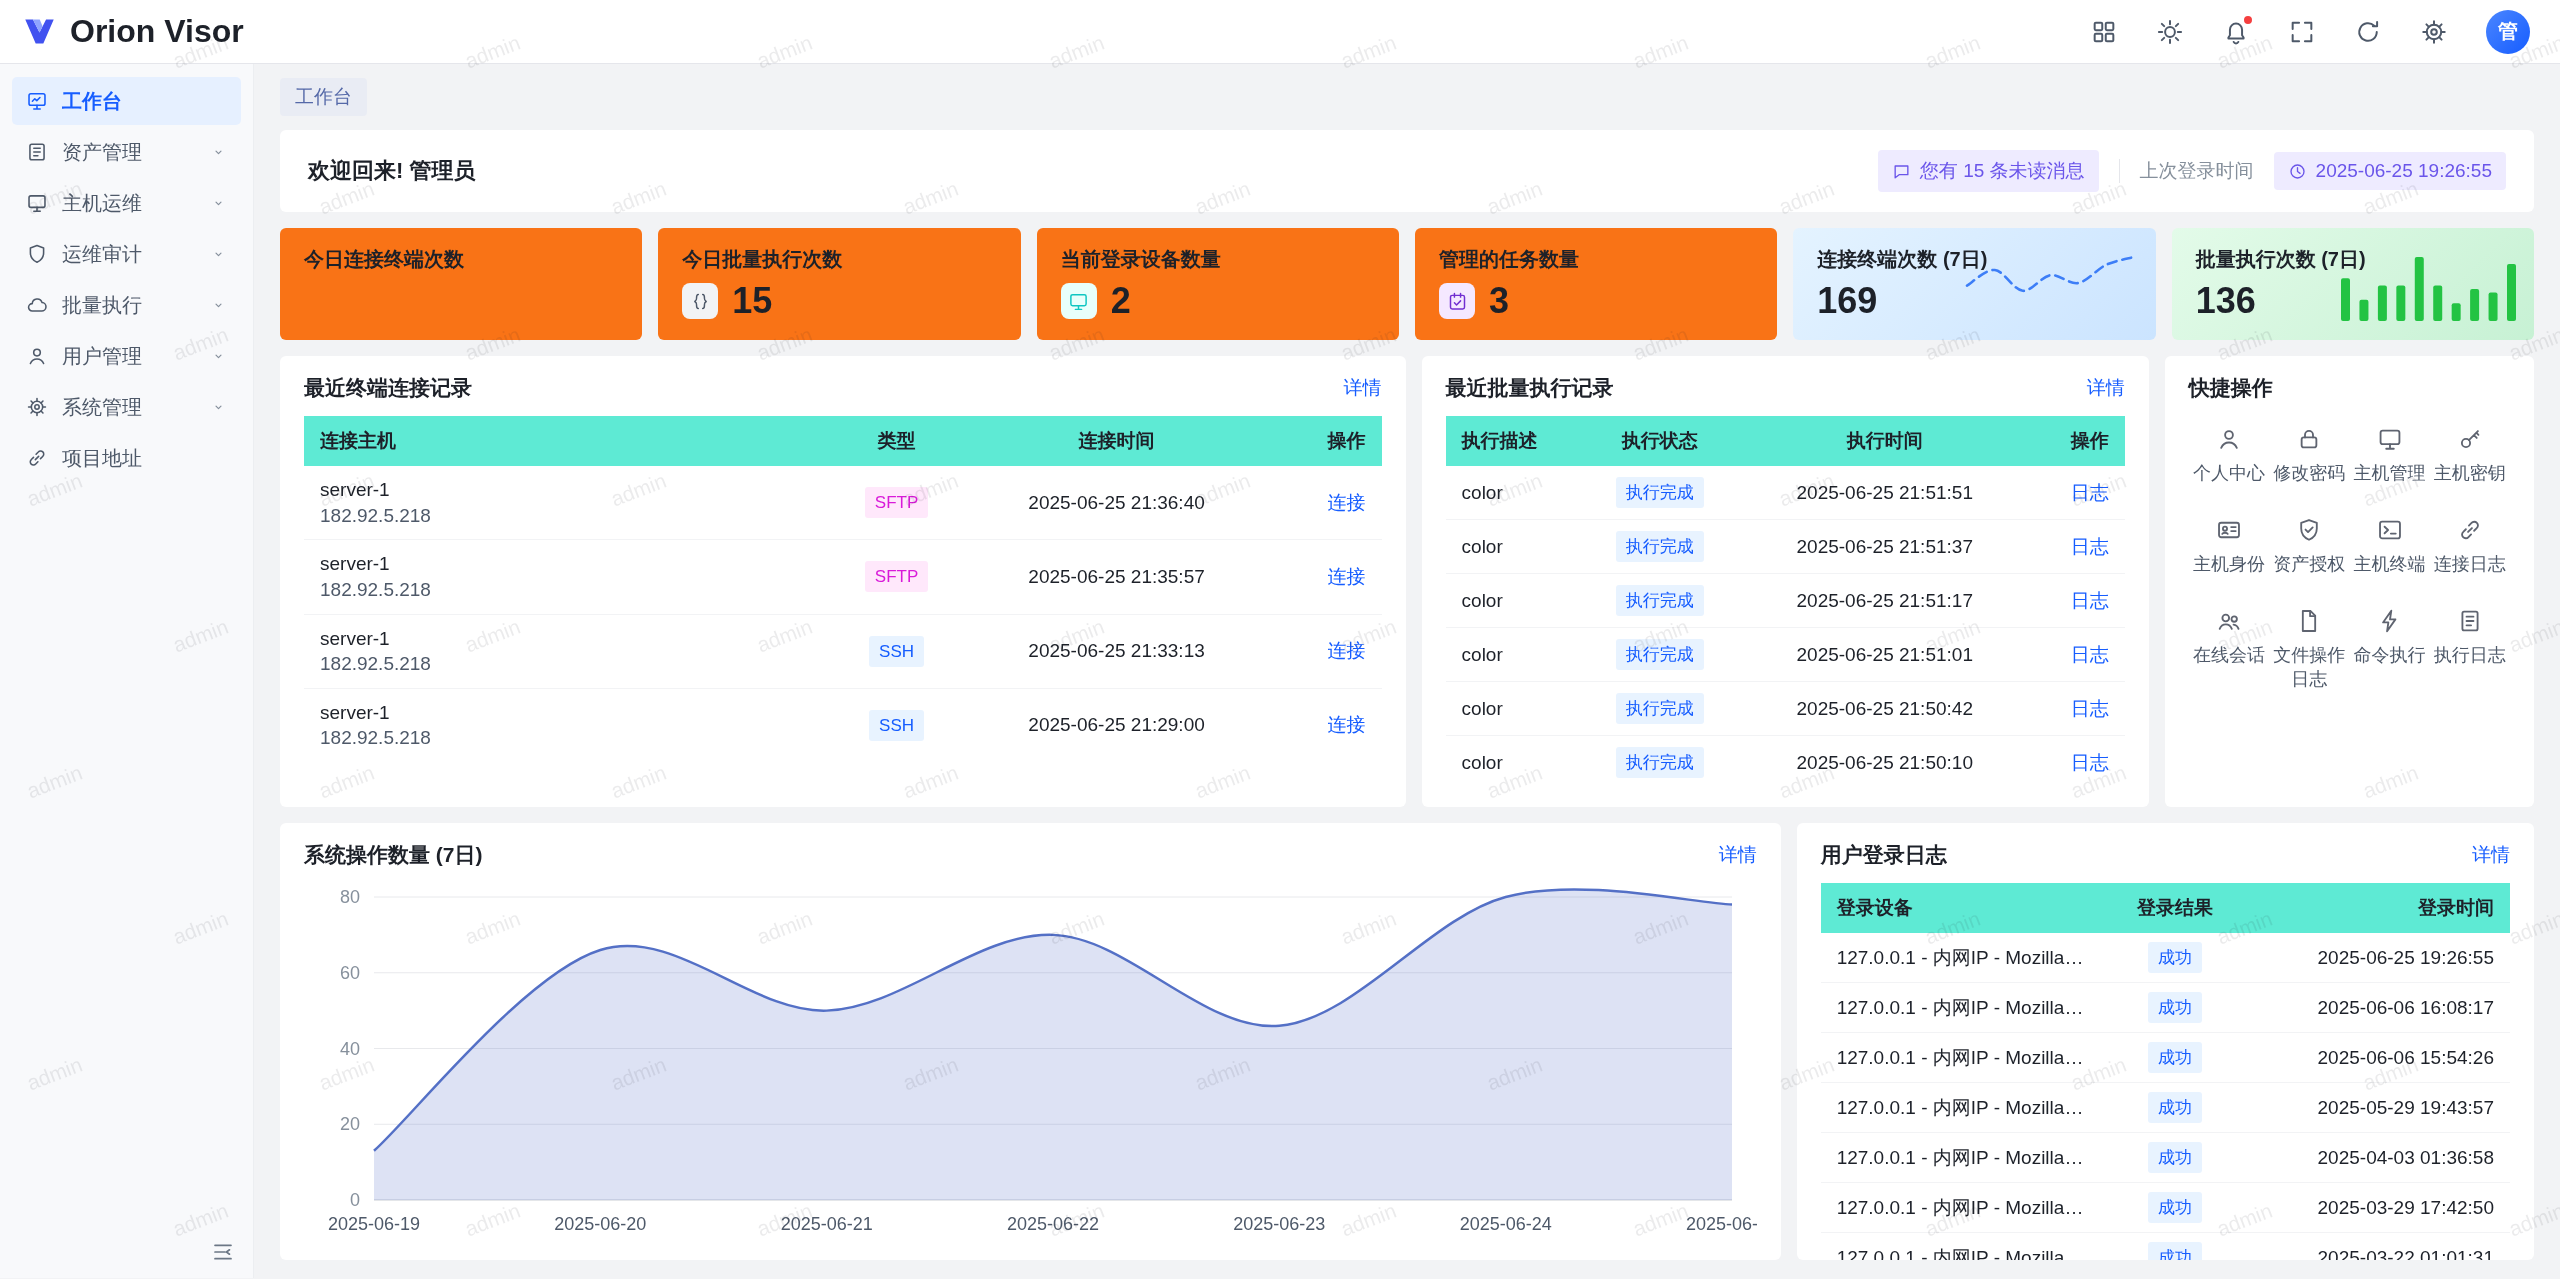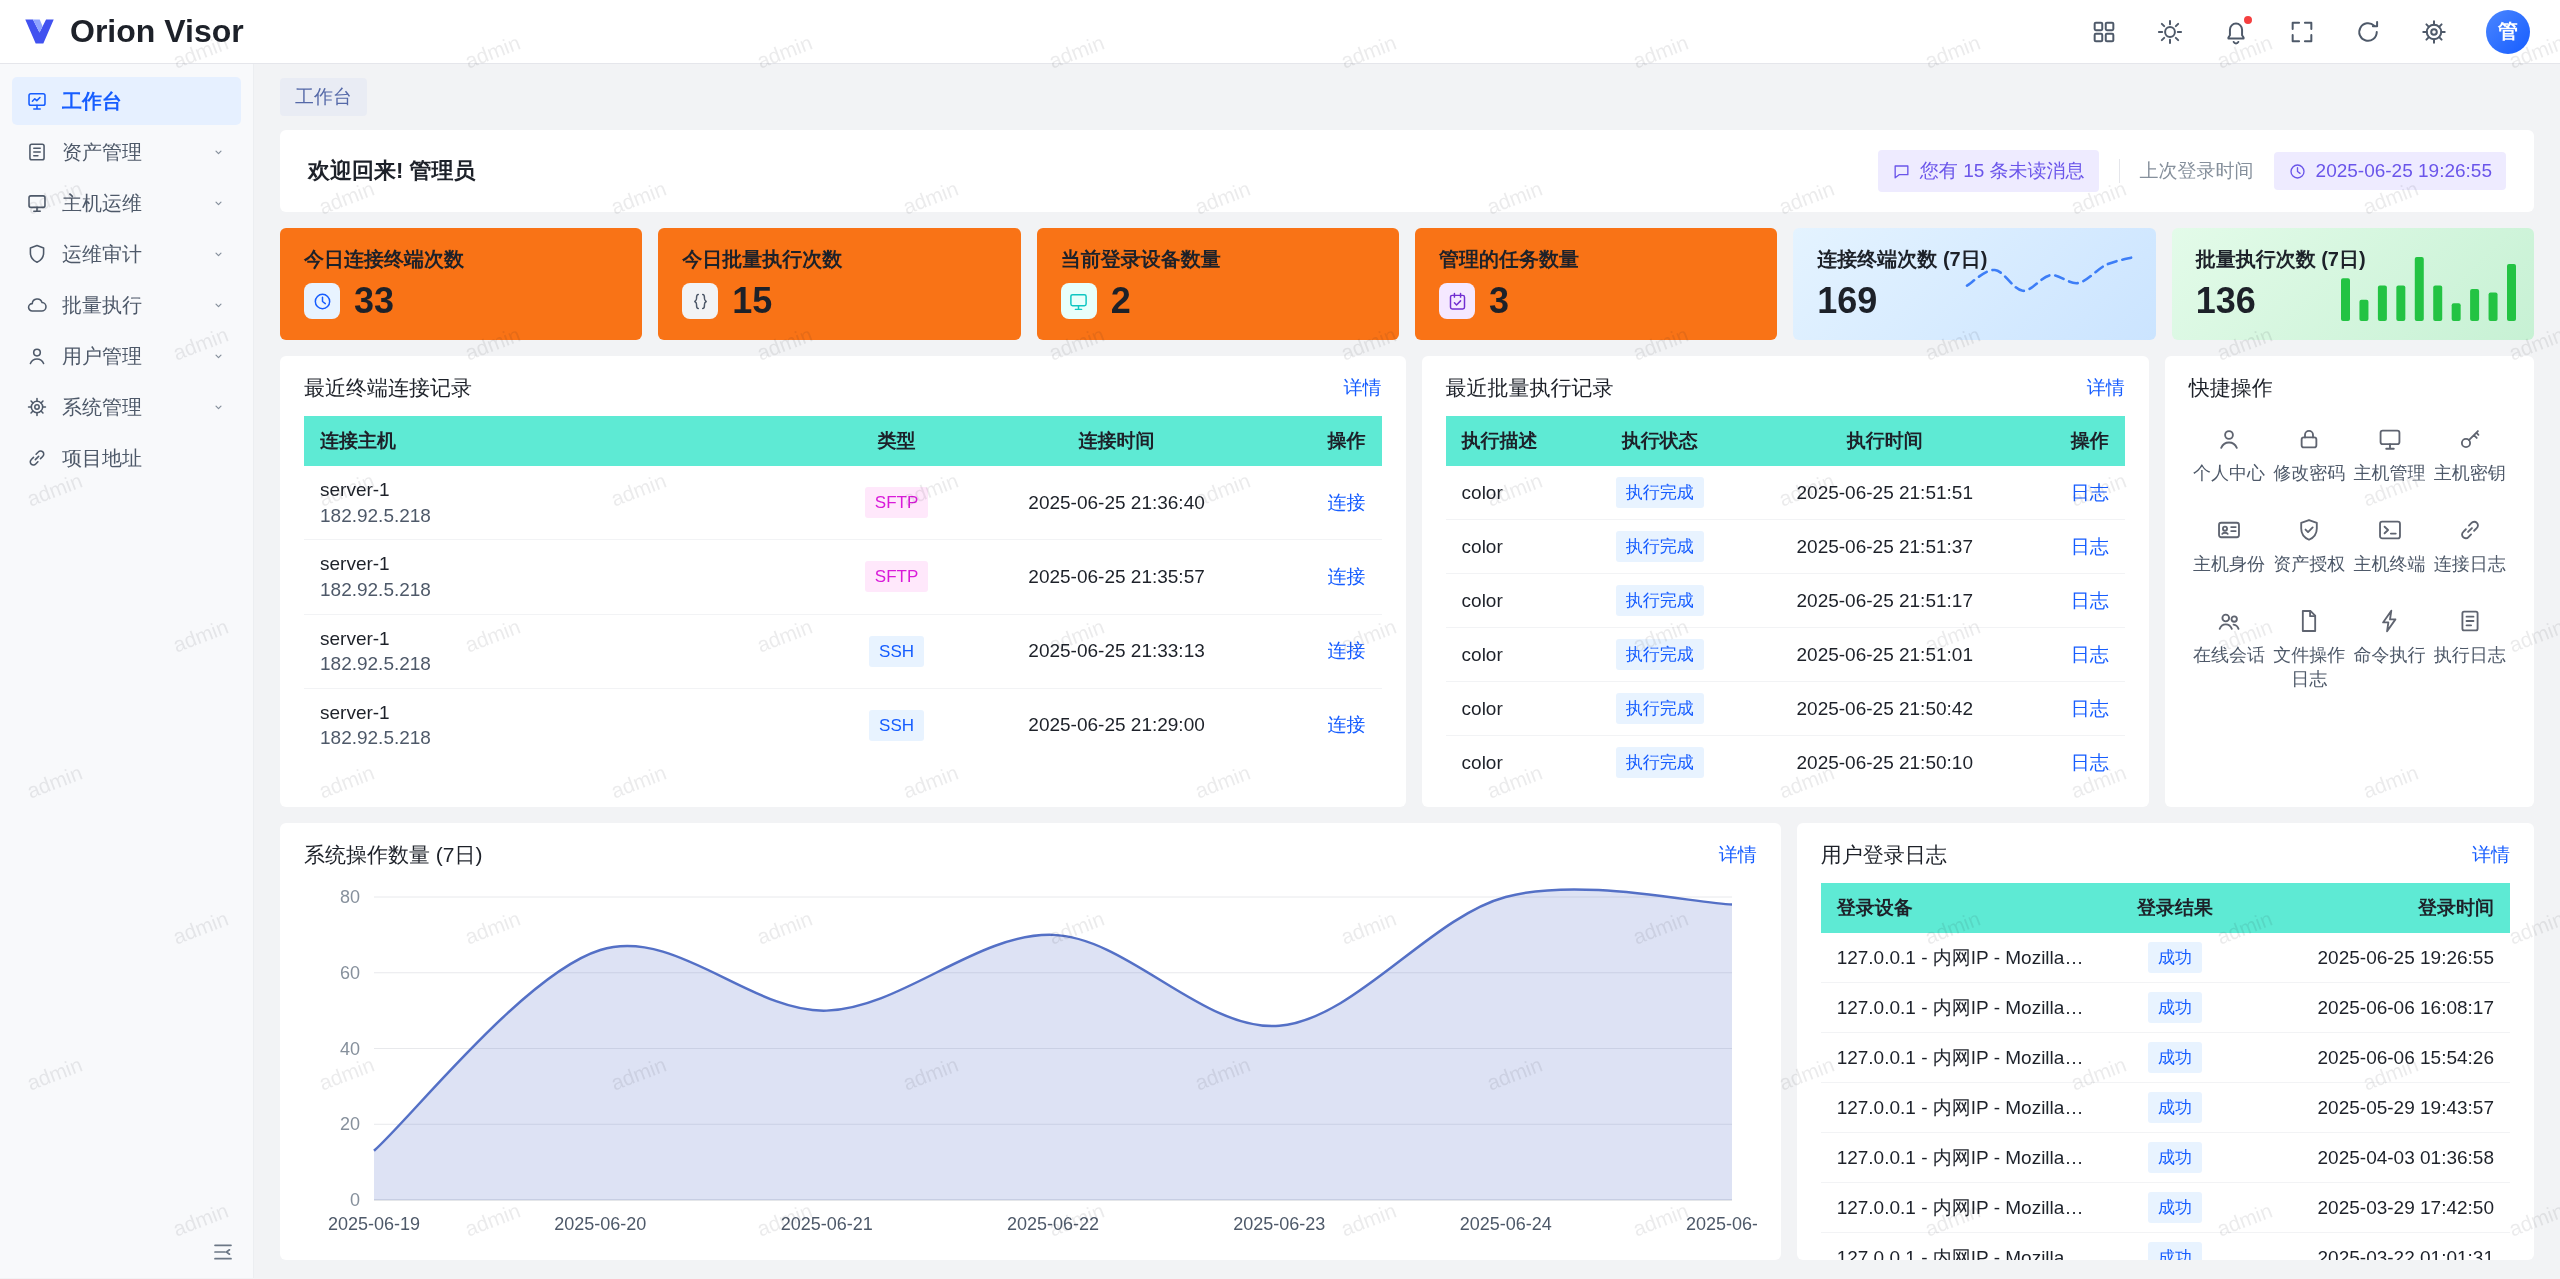--- a/index.html
+++ b/index.html
@@ -70,21 +70,21 @@
   .chip-teal   { background: #e8fffb; color: #0fc6c2; }
   .chip-purple { background: #f5e8ff; color: #722ed1; }
   .stat-blue  { background: linear-gradient(135deg, #e4f3ff, #cbe4ff); }
   .stat-green { background: linear-gradient(135deg, #e3fbe9, #c7f1d4); }
   .mini-chart { position: absolute; right: 18px; top: 19px; }
 
   
   .mid-row { display: grid; grid-template-columns: 6.95fr 4.49fr 2.28fr; gap: 16px; margin-bottom: 16px; }
   .panel { background: #fff; border-radius: 6px; padding: 18px 24px; min-width: 0; }
   .panel-head { display: flex; align-items: center; justify-content: space-between; margin-bottom: 14px; }
-  .panel-title { font-size: 21px; font-weight: 400; }
+  .panel-title { font-size: 21px; font-weight: 700; }
   .detail-link { font-size: 19px; color: #165dff; cursor: pointer; text-decoration: none; }
 
   .tbl { width: 100%; border-collapse: collapse; font-size: 19px; table-layout: fixed; }
   .tbl th { background: #5eead4; font-weight: 600; color: #1d2129; padding: 12px 16px; }
   .tbl td { padding: 11px 16px; border-bottom: 1px solid #f2f3f5; }
   .tbl tr:last-child td { border-bottom: none; }
   .a-l { text-align: left; } .a-c { text-align: center; } .a-r { text-align: right; }
   .host-name { line-height: 1.35; }
   .host-ip { line-height: 1.35; color: #4e5969; }
   .tag { display: inline-block; font-size: 17px; line-height: 1; padding: 7px 10px; border-radius: 3px; }
@@ -286,29 +286,20 @@
               <path d="M12 7.2V12l3.2 2.4"></path>
             </svg>
           <span>2025-06-25 19:26:55</span>
         </span>
       </div>
     </section>
 
     <section class="stats-row">
         <div class="stat-card">
           <div class="stat-label">今日连接终端次数</div>
-          <div class="stat-value-row">
-            <span class="stat-chip chip-blue">
-              <svg class="ic" style="width:21px;height:21px" viewBox="0 0 24 24" fill="none" stroke="currentColor" stroke-width="1.7" stroke-linecap="round" stroke-linejoin="round">
-                <circle cx="12" cy="12" r="8.2"></circle>
-                <path d="M12 7.2V12l3.2 2.4"></path>
-              </svg>
-            </span>
-            <span class="stat-value">33</span>
-          </div>
         </div>
         <div class="stat-card">
           <div class="stat-label">今日批量执行次数</div>
           <div class="stat-value-row">
             <span class="stat-chip chip-gray">
               <svg class="ic" style="width:21px;height:21px" viewBox="0 0 24 24" fill="none" stroke="currentColor" stroke-width="1.7" stroke-linecap="round" stroke-linejoin="round">
                 <path d="M9.5 4c-2 0-2 2-2 3.5S8 10.5 5.5 12c2.5 1.5 2 3 2 4.5s0 3.5 2 3.5M14.5 4c2 0 2 2 2 3.5s-.5 3 2 4.5c-2.5 1.5-2 3-2 4.5s0 3.5-2 3.5"></path>
               </svg>
             </span>
             <span class="stat-value">15</span>

